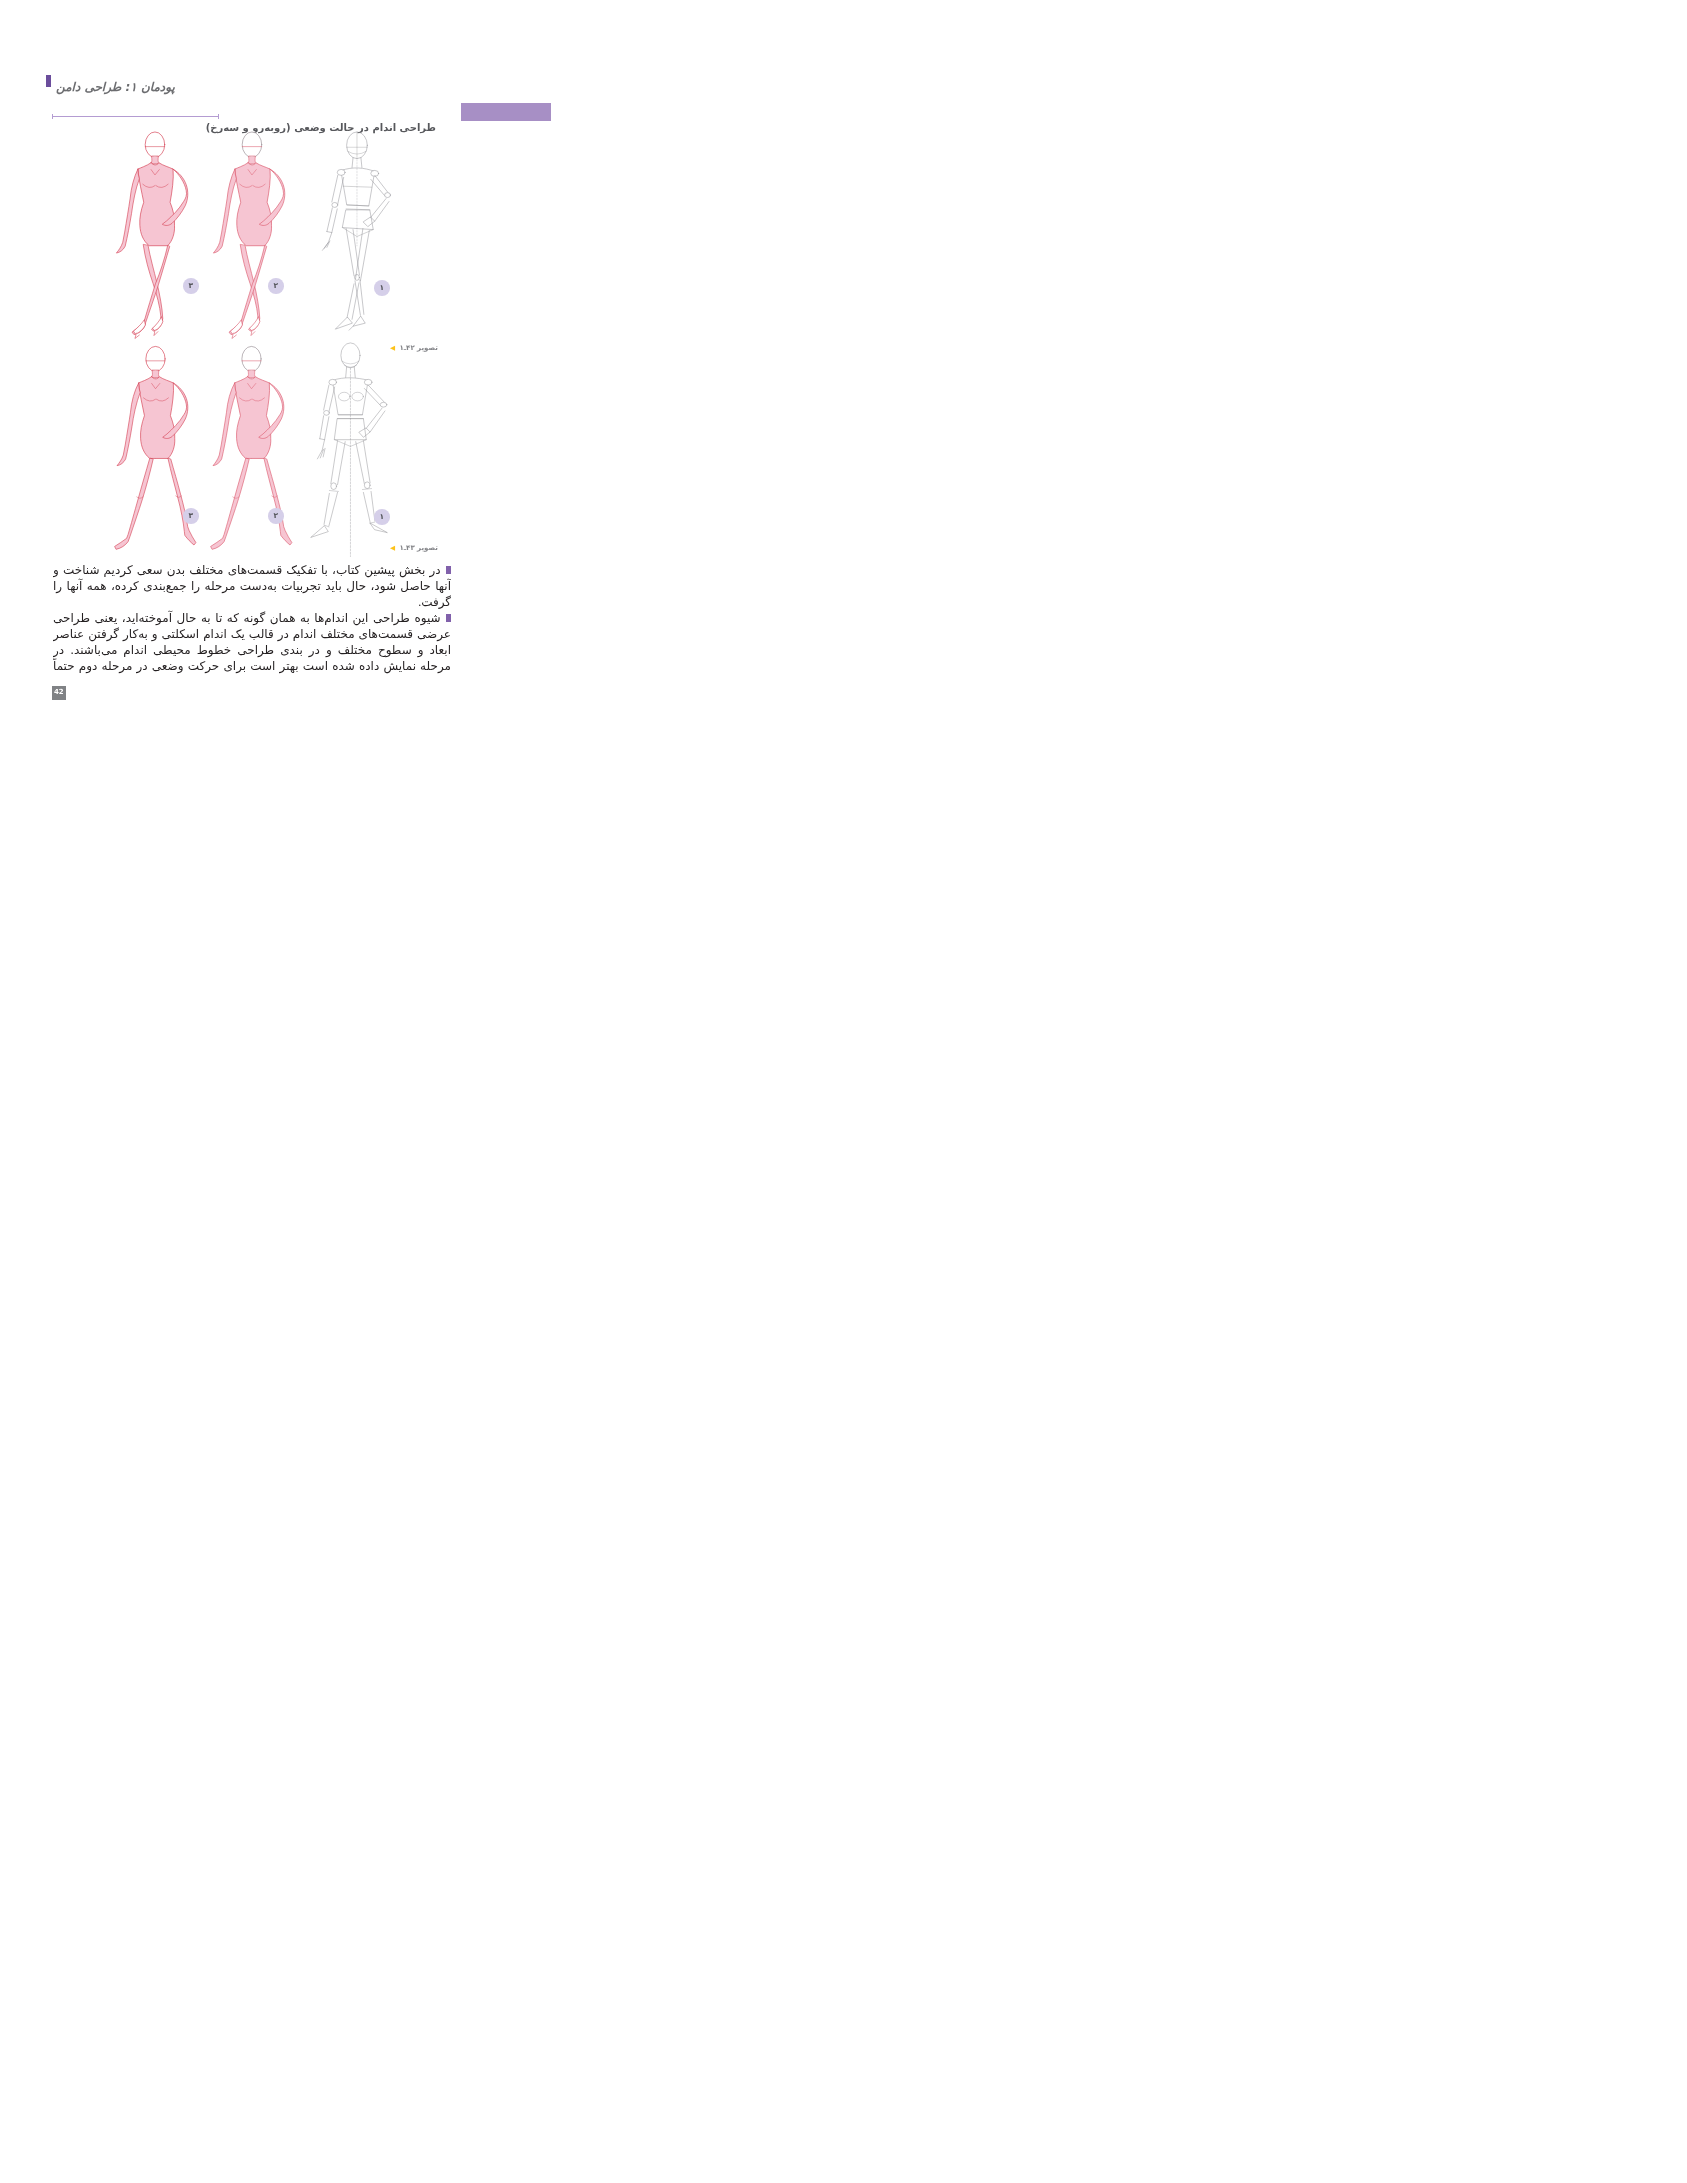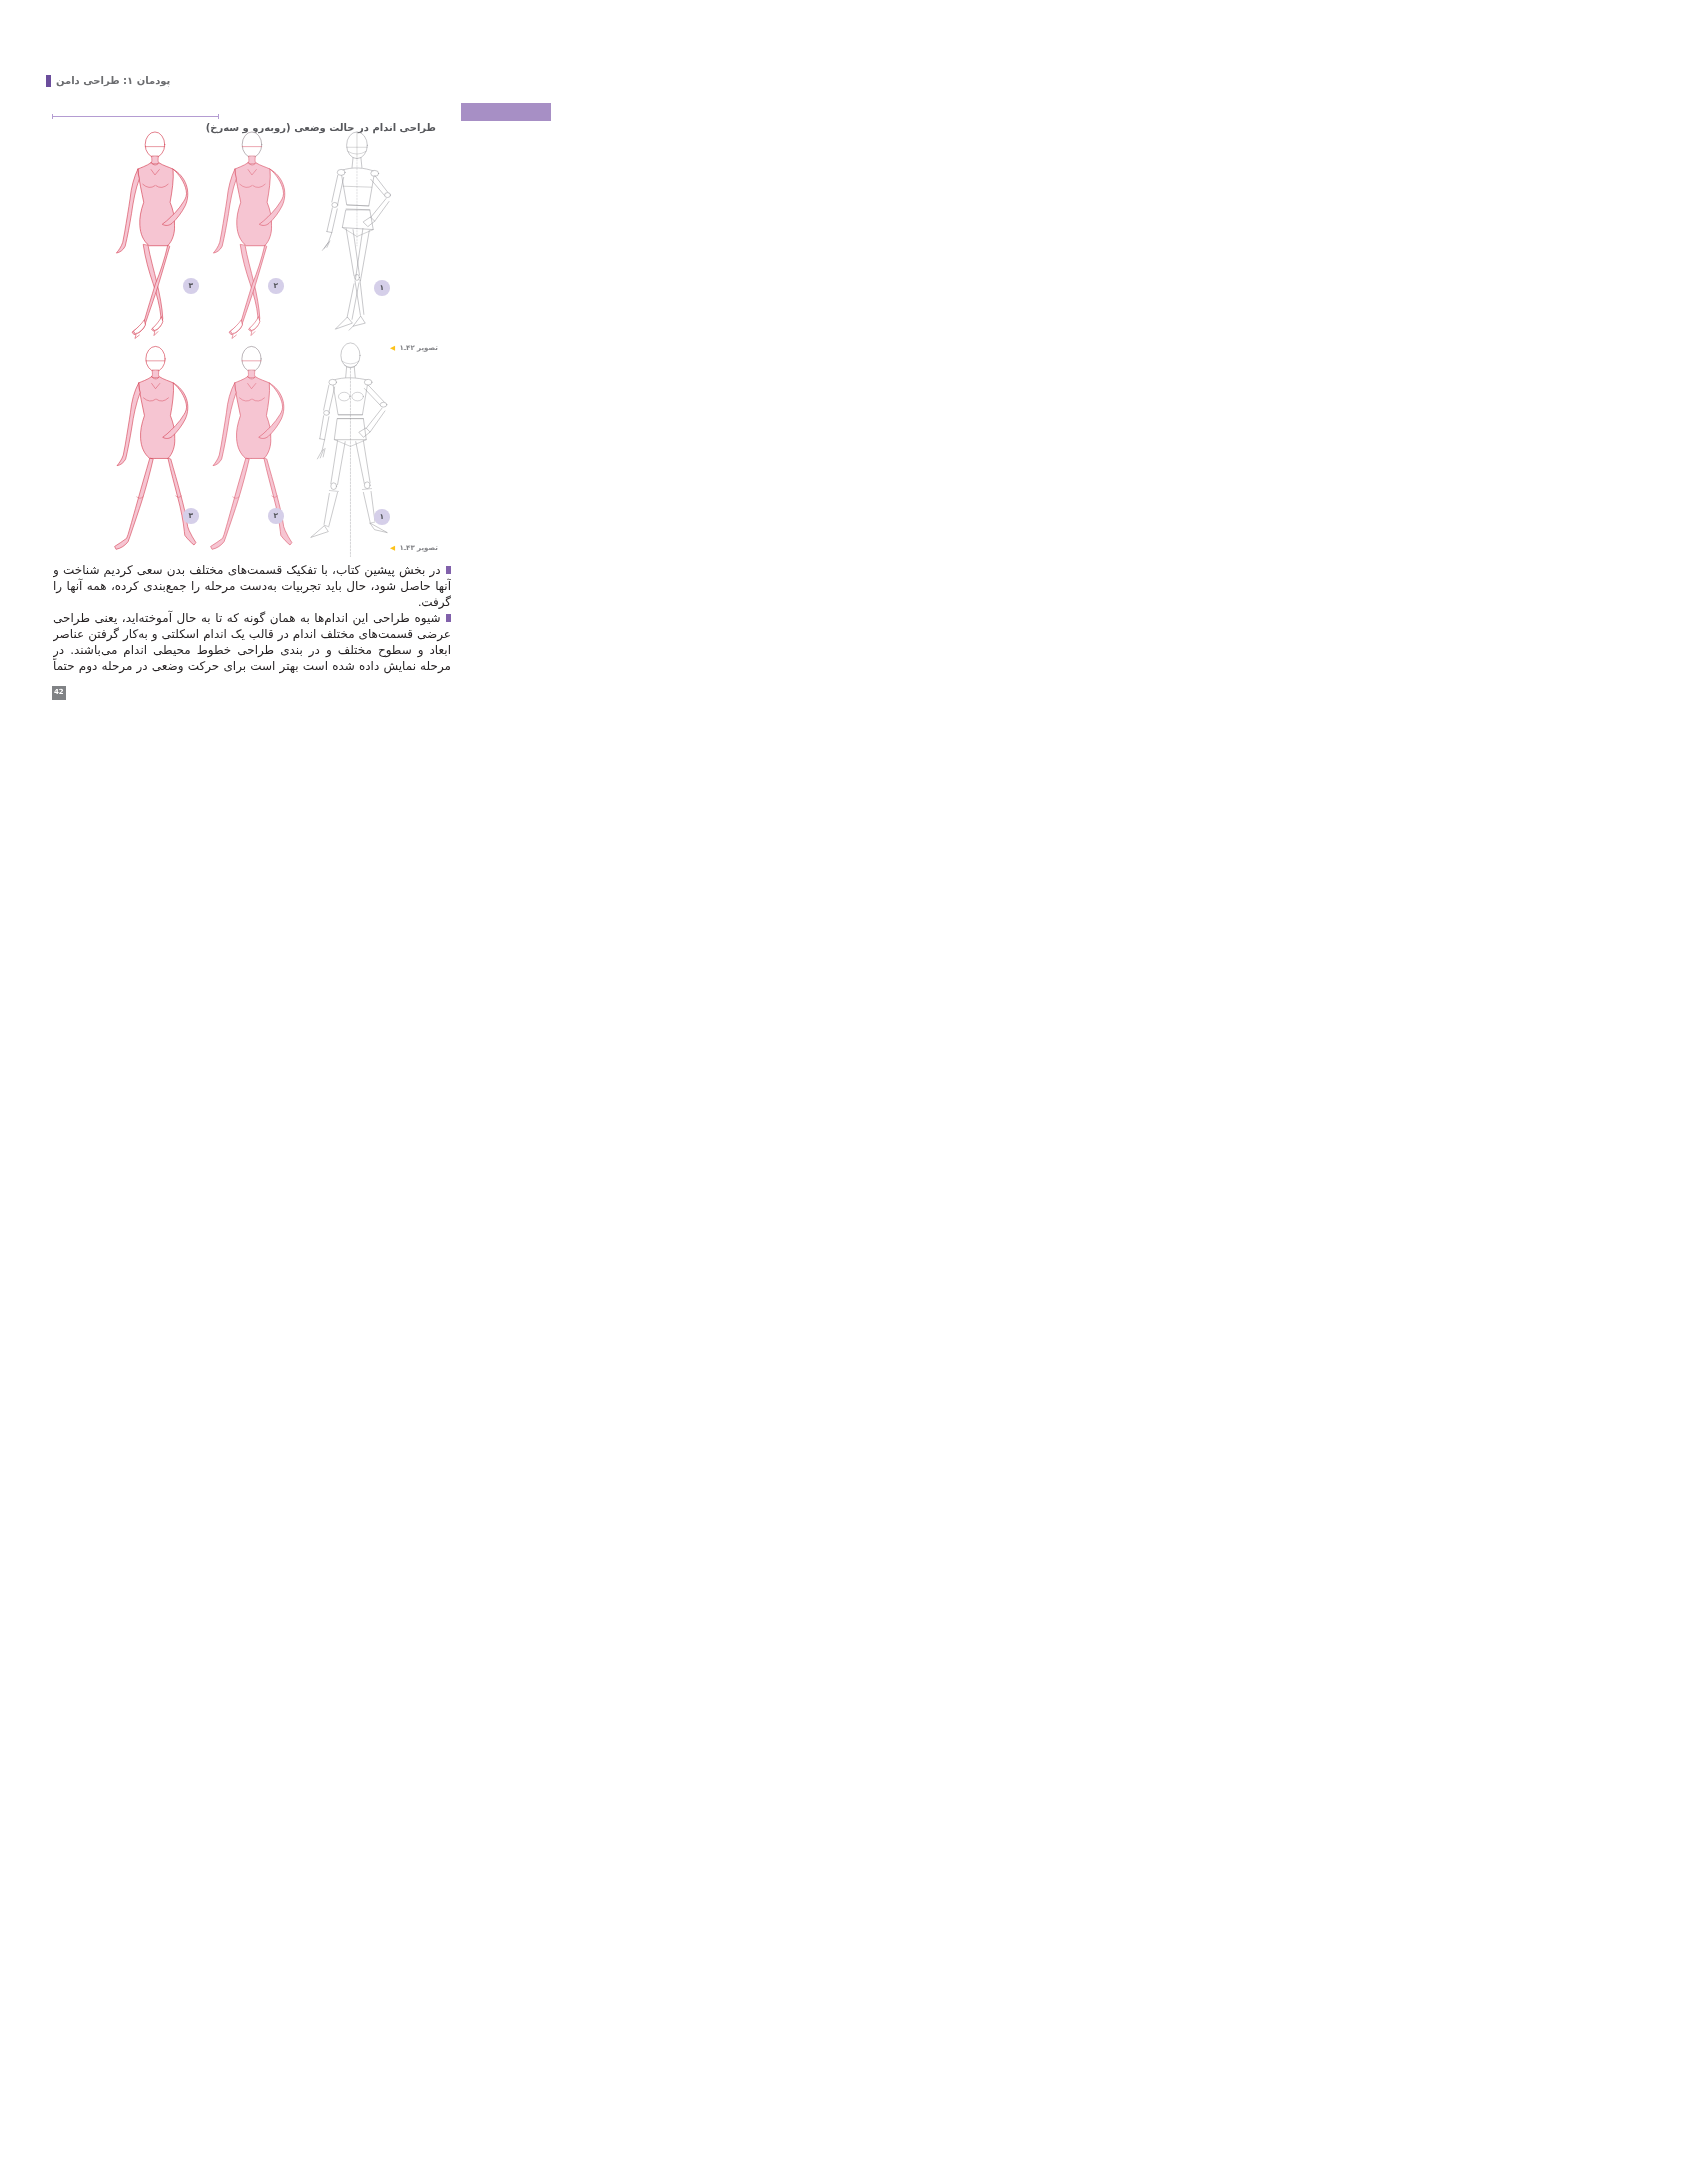--- a/index.html
+++ b/index.html
@@ -1,22 +1,22 @@
 <!DOCTYPE html>
 <html lang="fa" style="font-size:7.6px"><head>
 <meta charset="utf-8">
 <style>
   html,body{margin:0;padding:0;background:#ffffff;}
   #page{position:relative;width:562px;height:728px;background:#fff;overflow:hidden;
         font-family:"DejaVu Sans",sans-serif;-webkit-font-smoothing:antialiased;}
 
   
   .hdr-sq{position:absolute;left:46px;top:75px;width:5.2px;height:11.8px;background:#6B4D9C;}
-  .hdr-txt{position:absolute;left:56px;top:75px;height:11.8px;line-height:11.8px;
-           font-size:10px;font-weight:bold;color:#6C6D70;direction:rtl;white-space:nowrap;}
+  .hdr-txt{position:absolute;left:56px;top:82px;height:11.8px;line-height:11.8px;
+           font-size:12px;font-weight:bold;color:#6C6D70;direction:rtl;white-space:nowrap;font-style:italic;}
 
   
   .title{position:absolute;right:110px;top:106px;margin:16px;font-size:10px;font-weight:bold;
          color:#57585C;direction:rtl;white-space:nowrap;letter-spacing:-0.1px;}
   .title-block{position:absolute;left:461px;top:103px;width:90px;height:17.5px;background:#A78FC5;}
   .title-rule{position:absolute;left:52px;top:116px;width:167px;height:1.4px;background:#B49CD2;}
   .title-rule::before,.title-rule::after{content:"";position:absolute;top:-1.9px;width:0.9px;height:5.2px;background:#B49CD2;}
   .title-rule::before{left:0;}
   .title-rule::after{right:0;}
 

